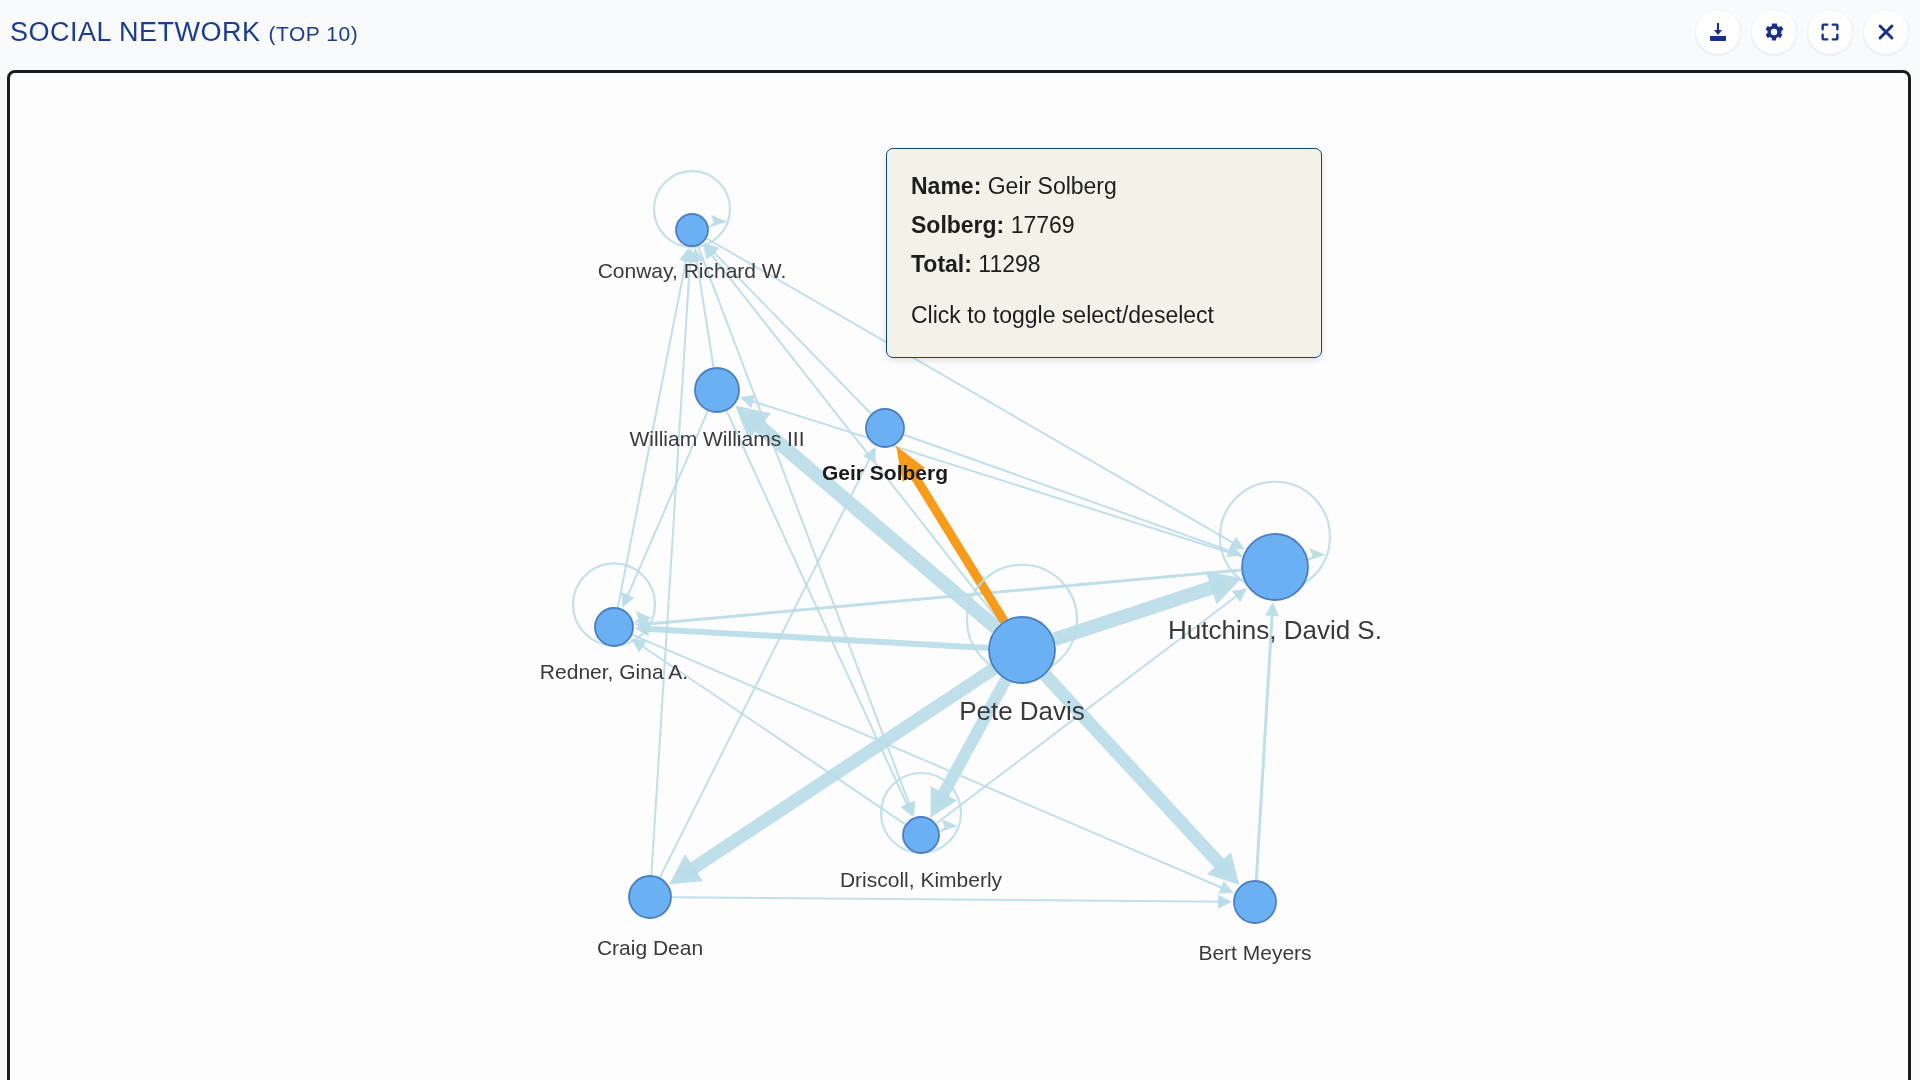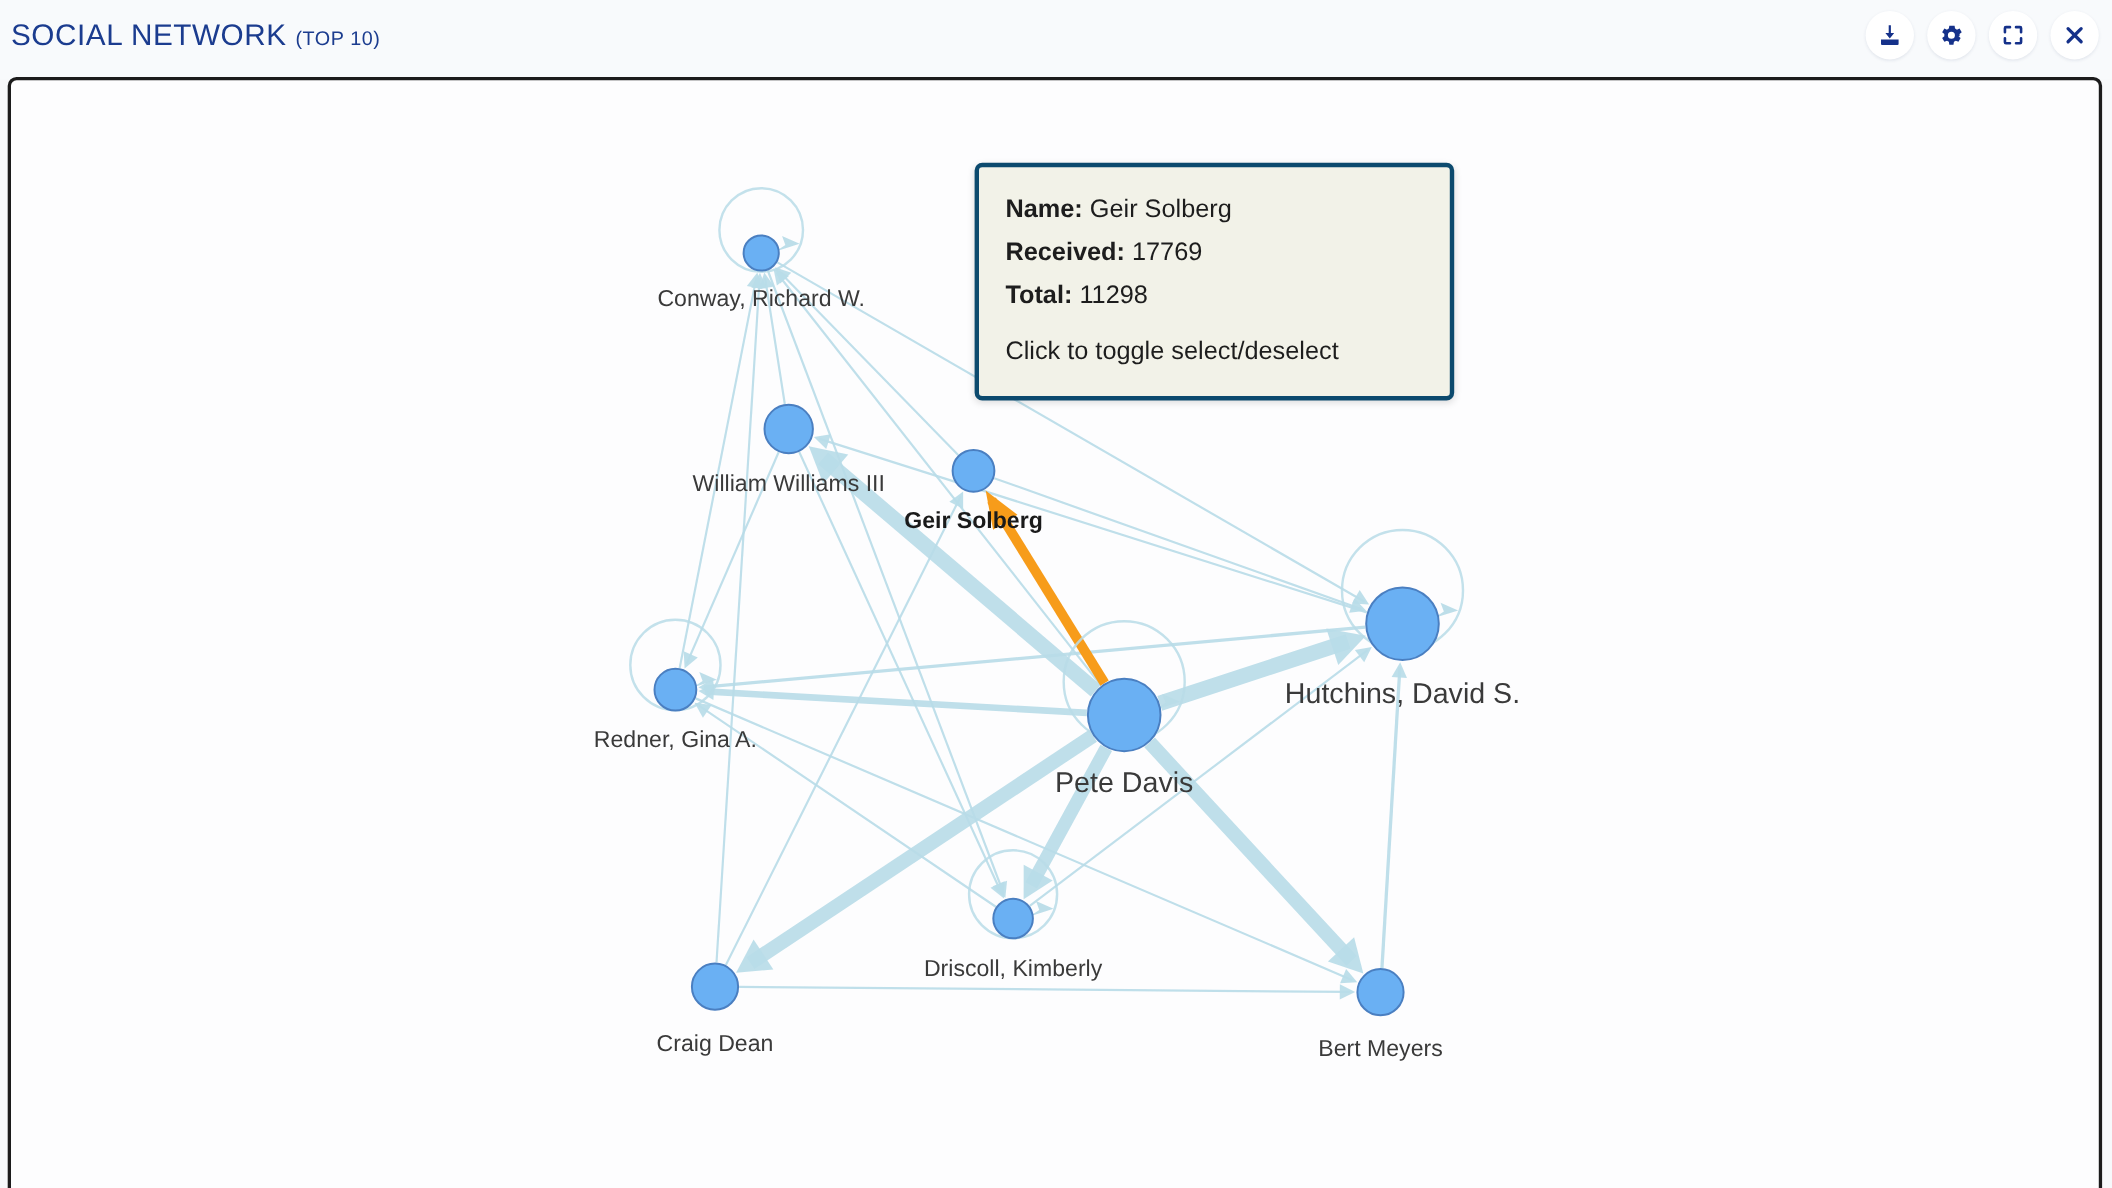--- a/index.html
+++ b/index.html
@@ -14,21 +14,21 @@
   
   #header {
     position:absolute; left:0; top:0; width:1920px; height:72px;
     background:#f8fafc;
   }
   #panel-title {
     position:absolute; left:10px; top:17px;
     font-size:27px; font-weight:500; letter-spacing:.5px;
     color:#1b3c8f;
   }
-  #panel-title .small { font-size:18px; }
+  #panel-title .small { font-size:21px; }
 
   #toolbar {
     position:absolute; right:12px; top:10px;
     display:flex; gap:12px; align-items:center;
   }
   .tool-btn {
     width:44px; height:44px; border-radius:50%;
     background:#ffffff;
     display:flex; align-items:center; justify-content:center;
     box-shadow:0 1px 3px rgba(20,40,90,.10);
@@ -55,21 +55,21 @@
     paint-order:stroke;
   }
   .node-label.sel { font-weight:bold; fill:#1a1a1a; }
   .node-label.big { font-size:26px; }
 
   
   #tooltip {
     position:absolute; left:886px; top:148px;
     width:436px;
     background:#f2f2e8;
-    border:4px solid #0c4a6e;
+    border:1px solid #0c4a6e;
     border-radius:7px;
     padding:19px 24px 21px 24px;
     box-shadow:0 2px 7px rgba(0,0,0,.13);
     font-size:23px;
     color:#1d1d1d;
     line-height:1.60;
   }
   #tooltip .row { white-space:nowrap; margin-bottom:2px; }
   #tooltip .k { font-weight:bold; }
   #tooltip .v { font-weight:normal; }
@@ -212,21 +212,21 @@
         </g>
       </svg>
   </div>
 
   <div id="tooltip">
     <div class="row">
       <span class="k">Name:</span>
       <span class="v">Geir Solberg</span>
     </div>
     <div class="row">
-      <span class="k">Received:</span>
+      <span class="k">Solberg:</span>
       <span class="v">17769</span>
     </div>
     <div class="row">
       <span class="k">Total:</span>
       <span class="v">11298</span>
     </div>
     <div class="row hint">Click to toggle select/deselect</div>
   </div>
 
 </div>

